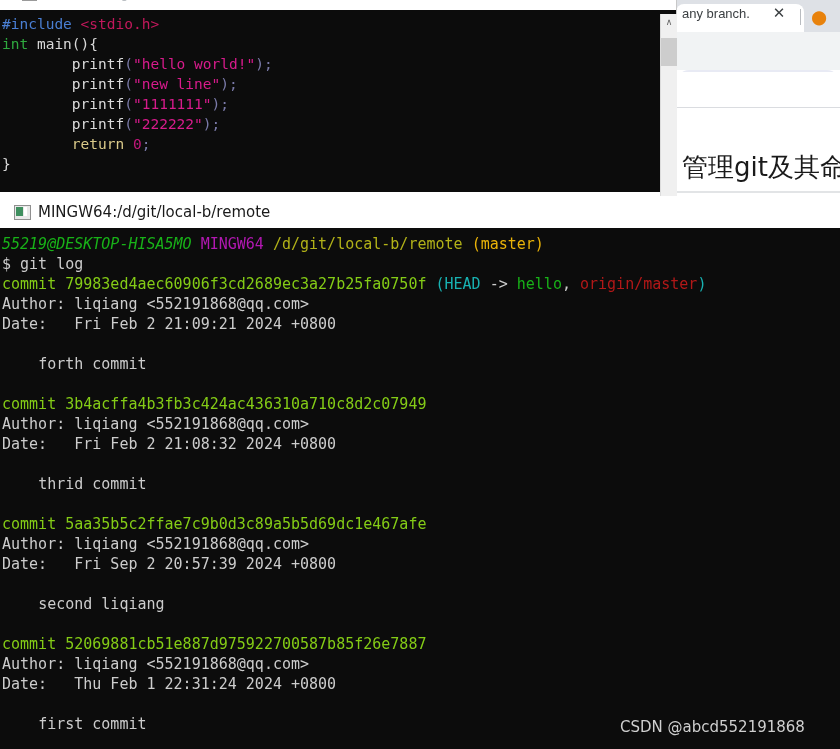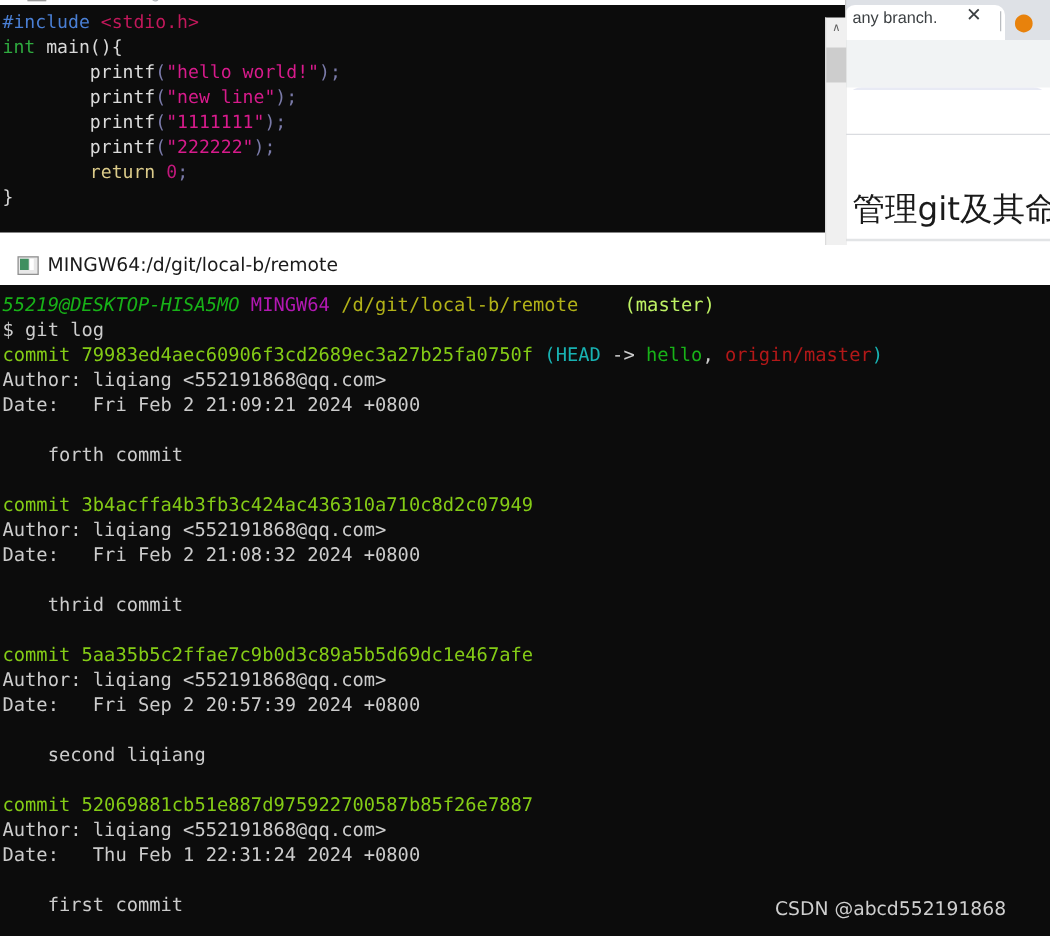--- a/index.html
+++ b/index.html
@@ -60,21 +60,21 @@
   #editor .titlebar{position:absolute;left:0;top:-8px;width:676px;height:22px;background:#ffffff;}
   #editor .ttl-icon{position:absolute;left:22px;top:-4px;width:13px;height:11px;
       background:#cfcfcf;border:1px solid #9a9a9a;}
   #editor .ttl-text{position:absolute;left:42px;top:-6px;height:16px;line-height:16px;
       font-size:13px;color:#aeb3b8;white-space:nowrap;}
   #editor .winbtn{position:absolute;top:-6px;height:16px;width:22px;text-align:center;
       line-height:16px;font-size:12px;color:#9aa0a6;}
   #editor .wb-max{left:592px;}
   #editor .wb-close{left:648px;font-size:14px;}
 
-  #editor .codearea{position:absolute;left:0;top:4px;width:676px;height:182px;background:#0c0c0c;
+  #editor .codearea{position:absolute;left:0;top:10px;width:676px;height:182px;background:#0c0c0c;
       overflow:hidden;}
   #editor pre{margin:0;padding:4px 0 0 2px;font-family:"DejaVu Sans Mono","Liberation Mono",monospace;
       font-size:14.5px;line-height:20px;color:#d8d8d8;white-space:pre;}
   .c-pre{color:#4a7fd4;}
   .c-inc{color:#c2185b;}
   .c-kw{color:#2faa3f;}
   .c-fn{color:#dcdcdc;}
   .c-punc{color:#7a7aa8;}
   .c-str{color:#d81b8c;}
   .c-ret{color:#dbcb8a;}
@@ -99,21 +99,21 @@
   #term .t-text{position:absolute;left:38px;top:6px;height:20px;line-height:20px;font-size:15px;
       color:#1a1a1a;white-space:nowrap;font-family:"DejaVu Sans",sans-serif;}
 
   #term .body{position:absolute;left:0;top:32px;width:840px;height:521px;background:#0c0c0c;
       overflow:hidden;}
   #term pre{margin:0;padding:6px 0 0 2px;font-family:"DejaVu Sans Mono","Liberation Mono",monospace;
       font-size:15px;line-height:20px;color:#cccccc;white-space:pre;}
   .t-user{color:#18b218;font-style:italic;}
   .t-mingw{color:#b218b2;}
   .t-path{color:#b2b218;}
-  .t-branch{color:#bef264;margin-left:28px;}
+  .t-branch{color:#eab308;}
   .t-dollar{color:#cccccc;}
   .t-cmd{color:#cccccc;}
   .t-commit{color:#84cc16;text-align:center;}
   .t-head{color:#18b2b2;}
   .t-arrow{color:#cccccc;}
   .t-local{color:#18b218;}
   .t-remote{color:#b21818;text-align:center;}
   .t-txt{color:#cccccc;}
 
   #watermark{position:absolute;left:620px;top:718px;font-size:15px;color:#cfcfcf;

